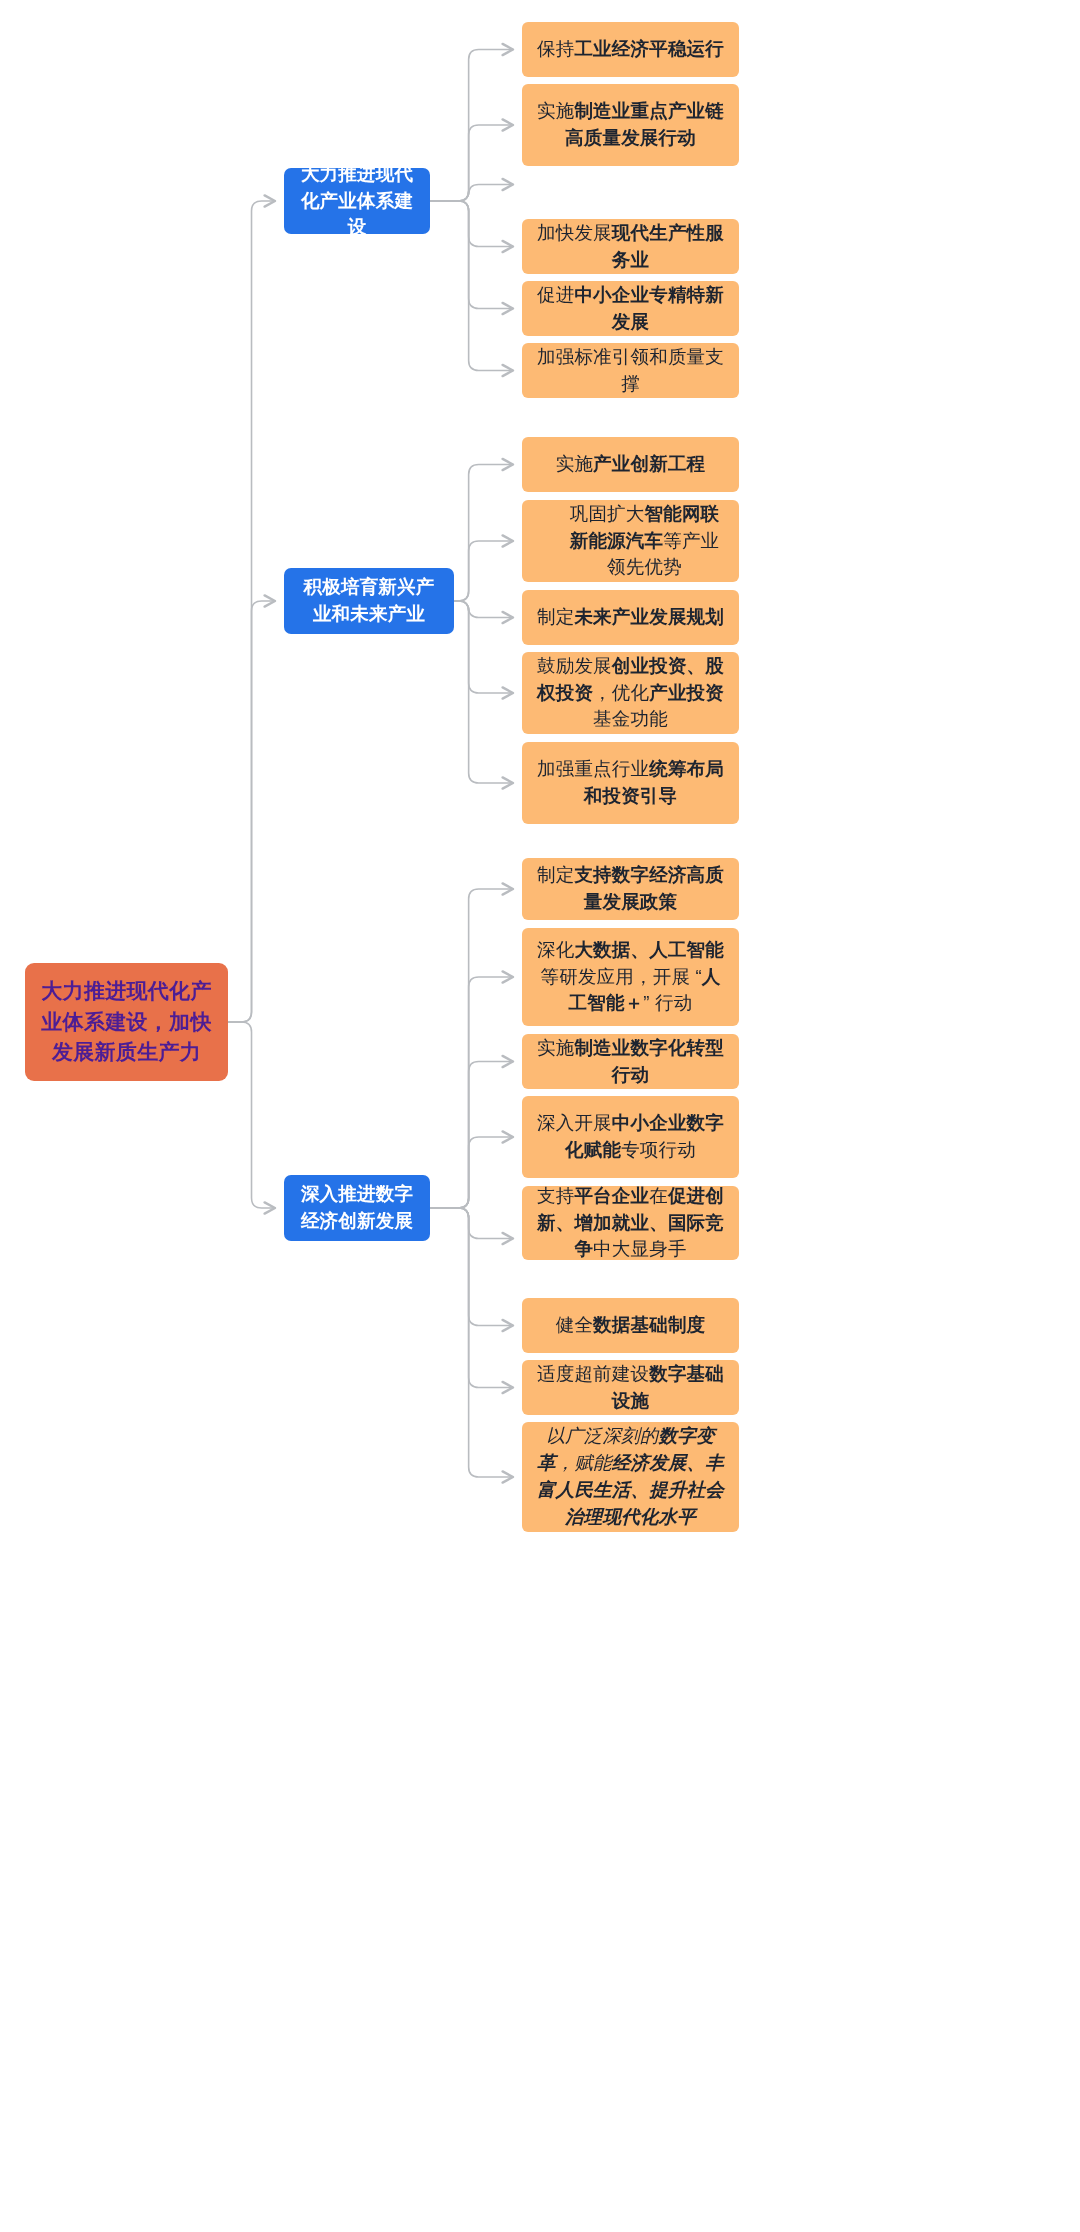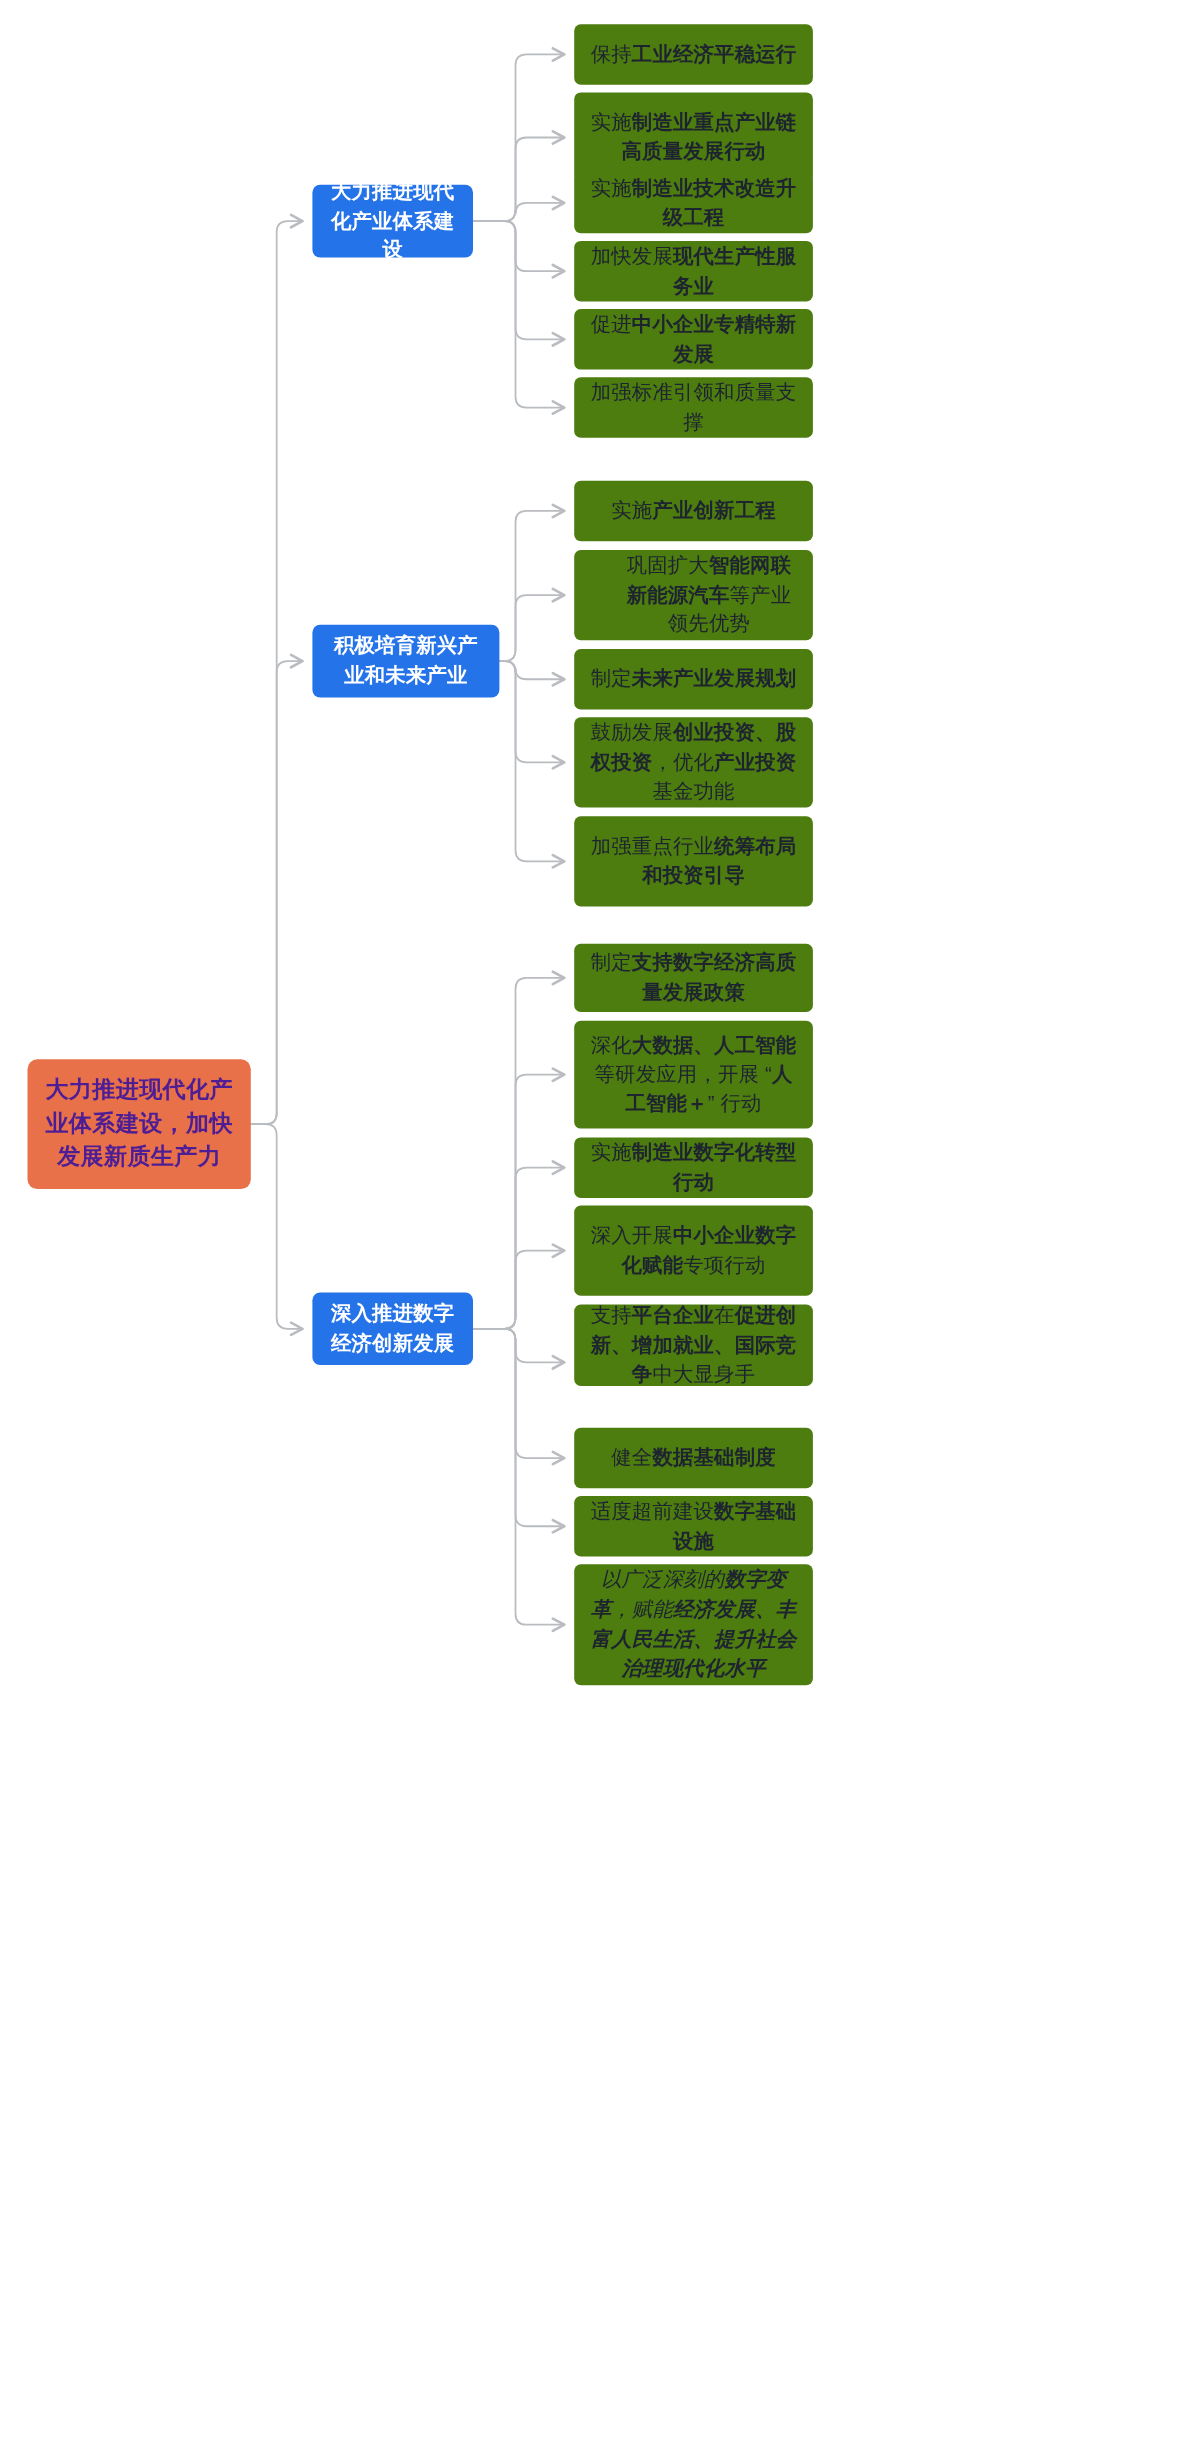--- a/index.html
+++ b/index.html
@@ -20,21 +20,21 @@
   }
   .node.root{
     background:#e8714a;color:#4c1d95;font-size:21px;font-weight:bold;
     border-radius:9px;letter-spacing:.3px;
   }
   .node.branch{
     background:#2573e8;color:#ffffff;font-size:18.5px;font-weight:bold;
     border-radius:7px;letter-spacing:.2px;
   }
   .node.leaf{
-    background:#4d7c0f;color:#1d2430;font-size:18.5px;font-weight:400;
+    background:#fdba74;color:#1d2430;font-size:18.5px;font-weight:400;
     border-radius:6px;letter-spacing:.2px;
   }
   .node.leaf b{font-weight:bold;}
   .txt{display:block;width:100%;}
 </style>
 </head>
 <body>
 
 <div id="canvas">
   <svg id="links" viewBox="0 0 1080 2232">
@@ -70,23 +70,20 @@
       <span class="txt">大力推进现代化产业体系建设，加快发展新质生产力</span>
     </div>
     <div class="node branch" style="left: 284px; top: 168px; width: 146px; height: 66px;">
       <span class="txt">大力推进现代化产业体系建设</span>
     </div>
     <div class="node leaf" style="left: 522px; top: 22px; width: 217px; height: 55px;">
       <span class="txt">保持<b>工业经济平稳运行</b></span>
     </div>
     <div class="node leaf" style="left: 522px; top: 84px; width: 217px; height: 82px;">
       <span class="txt">实施<b>制造业重点产业链高质量发展行动</b></span>
-    </div>
-    <div class="node leaf" style="left: 522px; top: 157px; width: 217px; height: 55px;">
-      <span class="txt">实施<b>制造业技术改造升级工程</b></span>
     </div>
     <div class="node leaf" style="left: 522px; top: 219px; width: 217px; height: 55px;">
       <span class="txt">加快发展<b>现代生产性服务业</b></span>
     </div>
     <div class="node leaf" style="left: 522px; top: 343px; width: 217px; height: 55px;">
       <span class="txt">加强标准引领和质量支撑</span>
     </div>
     <div class="node leaf" style="left: 522px; top: 281px; width: 217px; height: 55px;">
       <span class="txt">促进<b>中小企业专精特新发展</b></span>
     </div>

